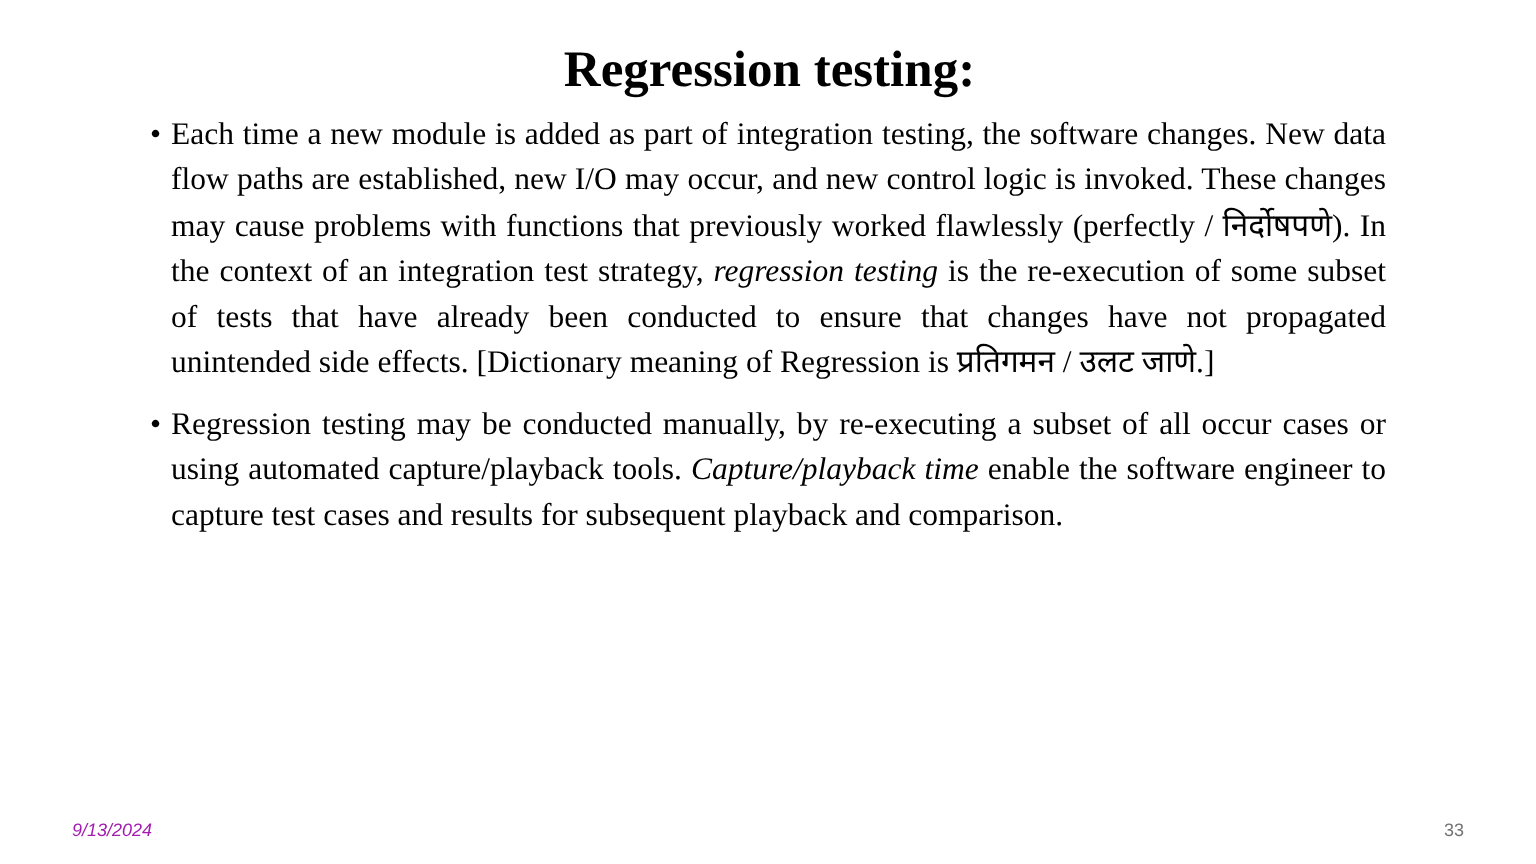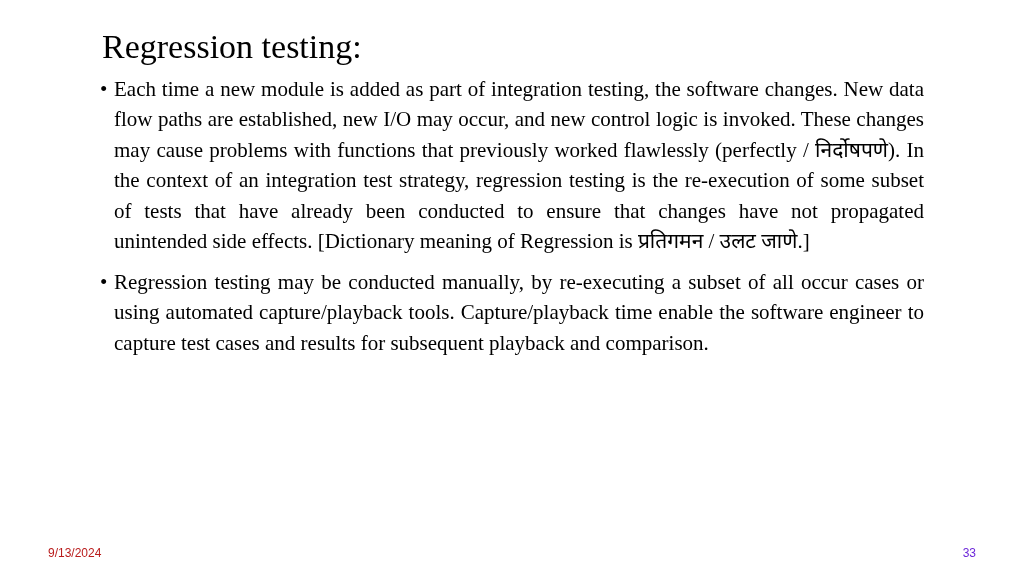--- a/index.html
+++ b/index.html
@@ -11,23 +11,24 @@
       width: 1024px;
       height: 576px;
       background: #ffffff;
       font-family: "Times New Roman", Times, serif;
       color: #000000;
       position: relative;
       padding: 28px 100px 0 100px;
     }
     .title {
       font-size: 34px;
-      font-weight: normal;
+      font-weight: bold;
       margin-bottom: 8px;
       margin-left: 2px;
+      text-align: center;
     }
     .bullet-list {
       list-style: none;
       padding-left: 0;
     }
     .bullet-item {
       position: relative;
       padding-left: 14px;
       font-size: 21px;
       line-height: 1.45;
@@ -35,35 +36,37 @@
       margin-bottom: 10px;
     }
     .bullet-item::before {
       content: "•";
       position: absolute;
       left: 0;
       top: 0;
       font-size: 21px;
     }
     .italic {
+      font-style: italic;
     }
     .footer-date {
       position: absolute;
       bottom: 16px;
       left: 48px;
       font-size: 12px;
-      color: #b91c1c;
+      color: #a21caf;
       font-family: Arial, sans-serif;
+      font-style: italic;
     }
     .footer-page {
       position: absolute;
       bottom: 16px;
       right: 48px;
       font-size: 12px;
-      color: #6d28d9;
+      color: #737373;
       font-family: Arial, sans-serif;
     }
   </style>
 </head>
 <body>
 
 <h1 class="title">Regression testing:</h1>
 
 <ul class="bullet-list">
   <li class="bullet-item">

